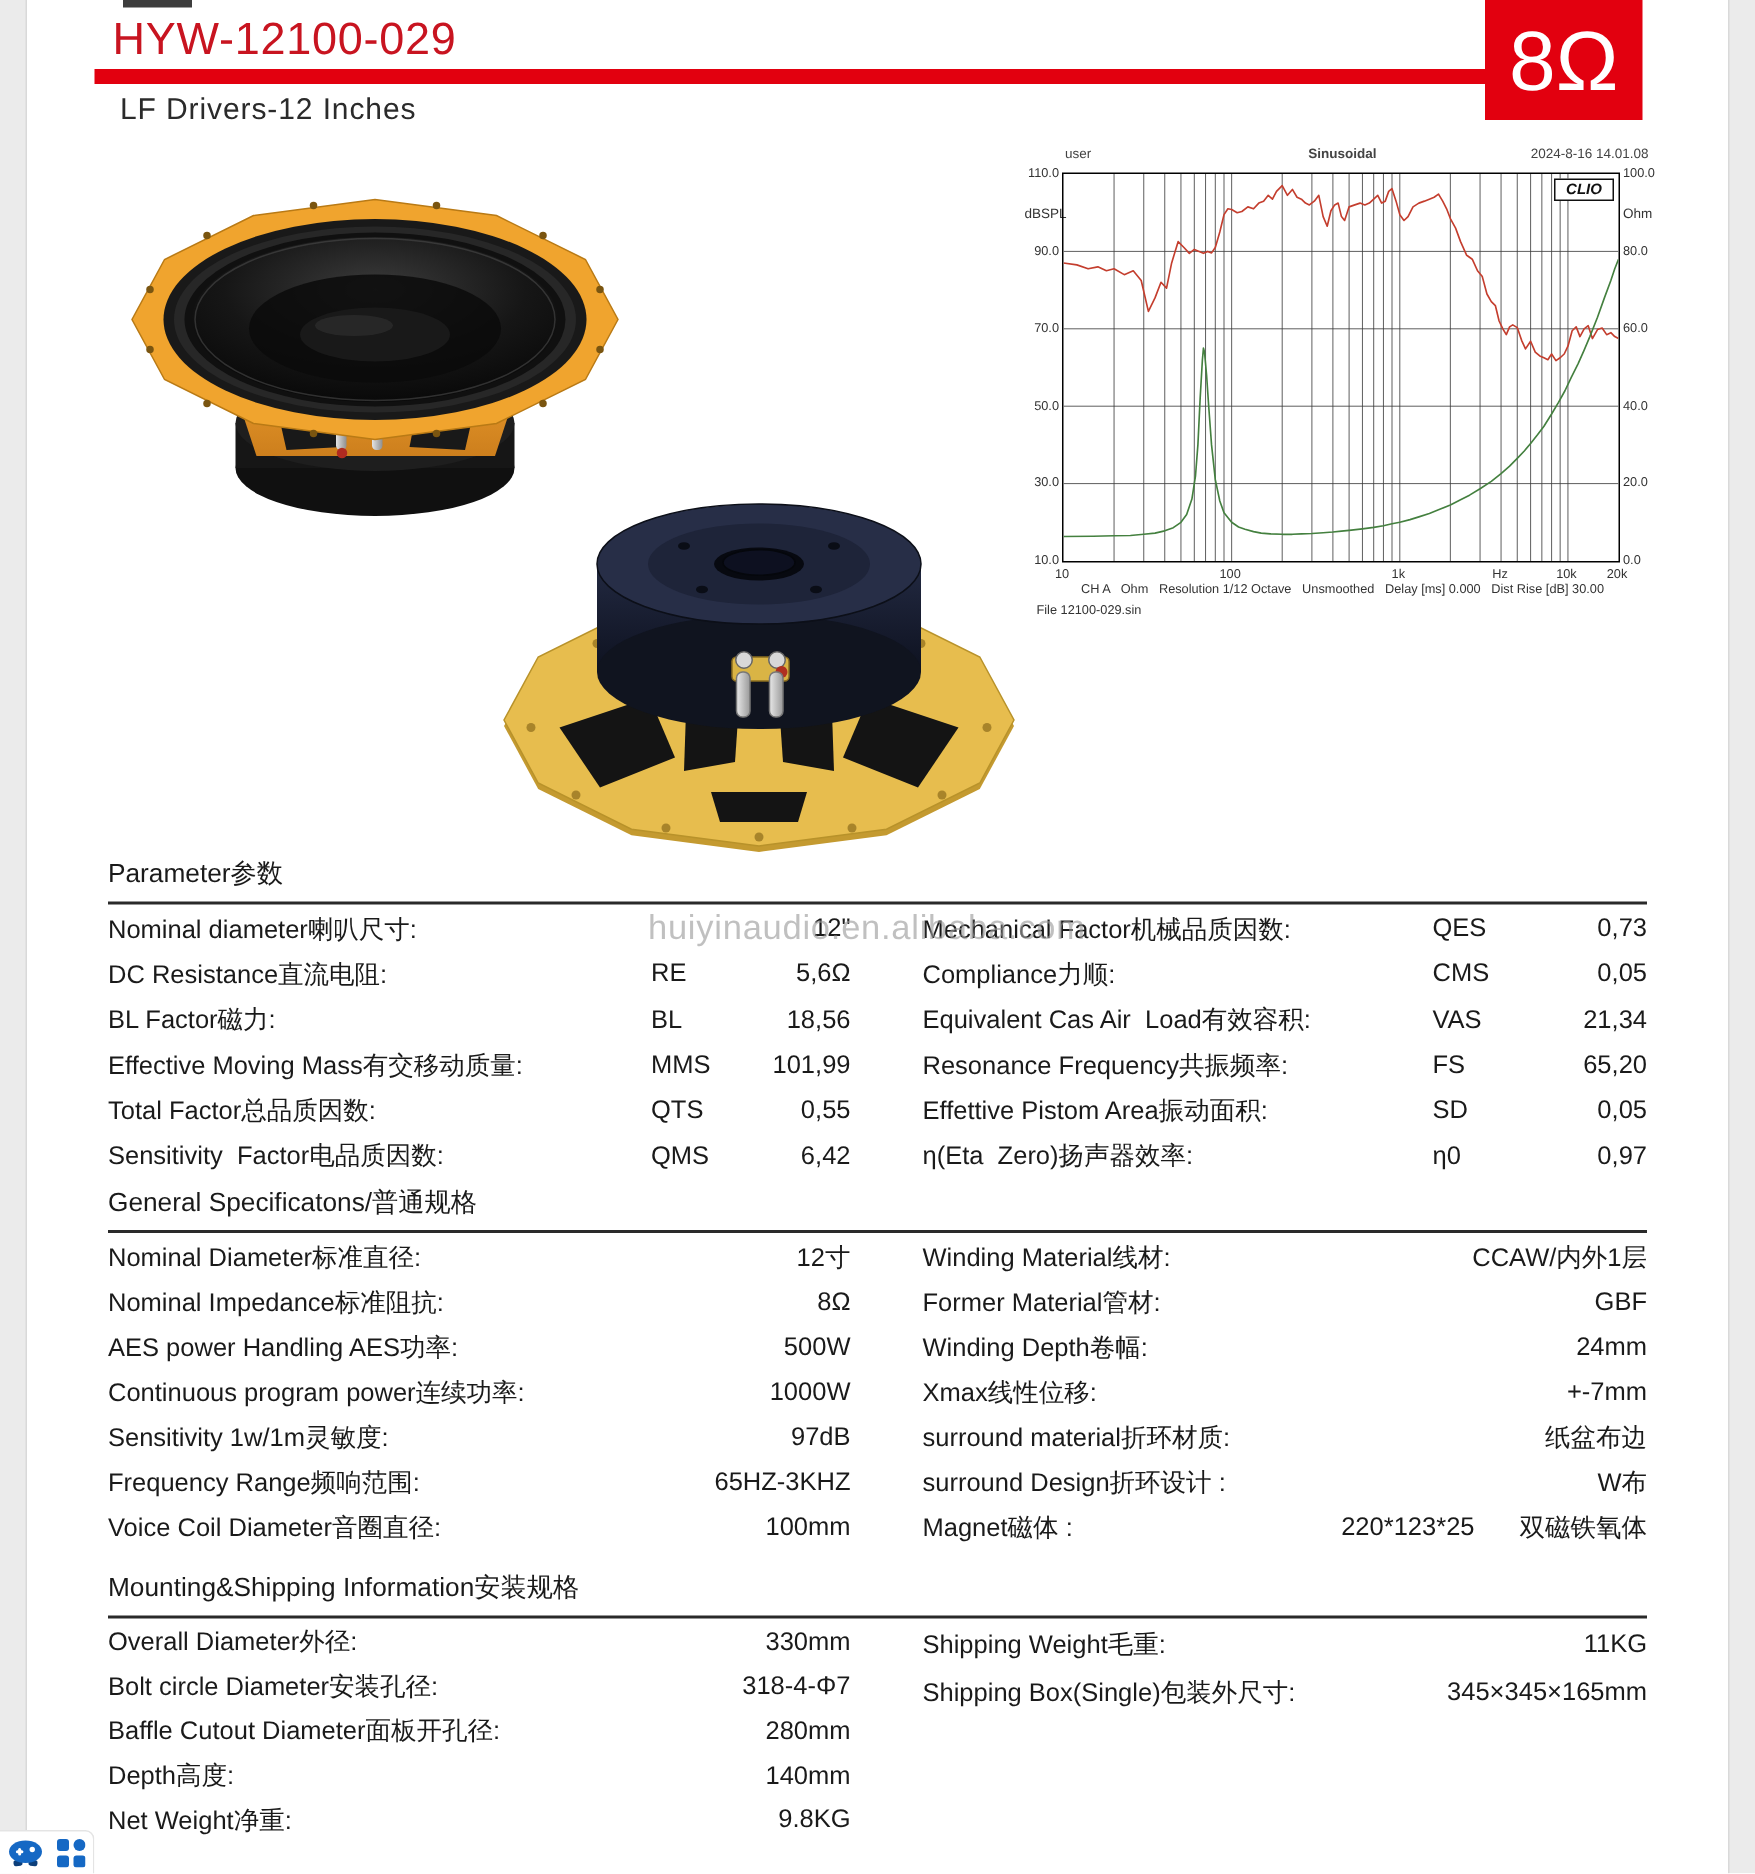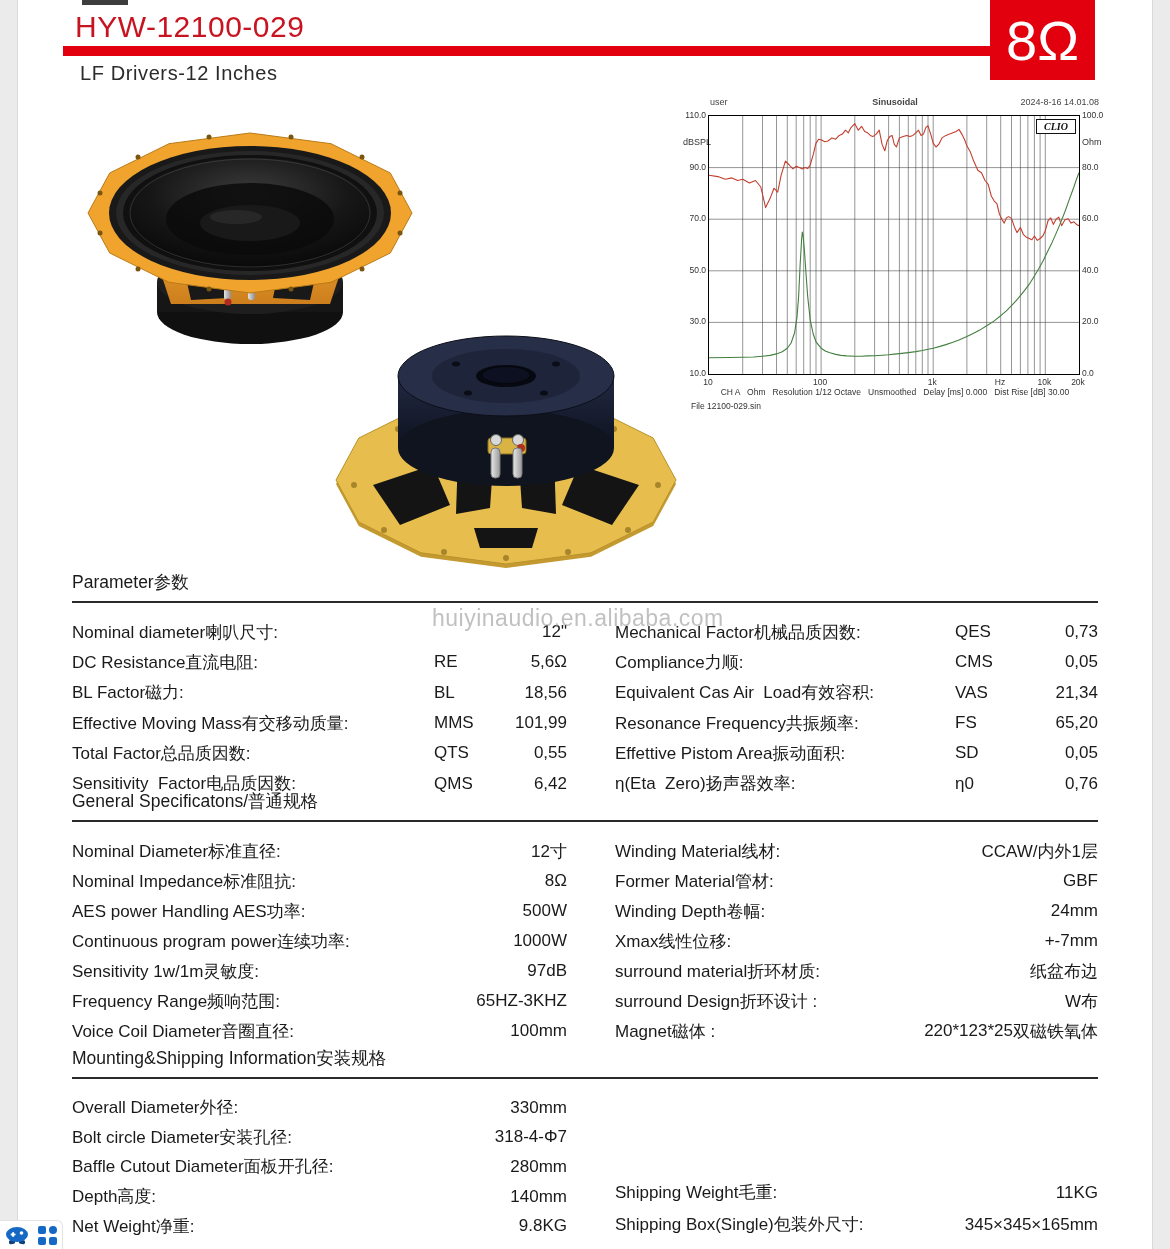--- a/index.html
+++ b/index.html
@@ -16,43 +16,43 @@
   .imp-badge{position:absolute;left:990px;top:0;width:105px;height:80px;background:#e2000f;color:#fff;
              display:flex;align-items:center;justify-content:center;font-size:56px;}
   
   .chart{position:absolute;left:685px;top:95px;width:420px;height:335px;font-size:9px;color:#444;}
   .ch-user{position:absolute;left:25px;top:2px;}
   .ch-center{position:absolute;left:0;right:0;top:2px;text-align:center;font-weight:bold;}
   .ch-date{position:absolute;right:6px;top:2px;}
   .plot{position:absolute;left:23px;top:20px;width:370px;height:258px;border:1px solid #000;box-sizing:content-box;}
   .plot svg{position:absolute;left:0;top:0;}
   .clio{position:absolute;left:351px;top:24px;width:38px;height:13px;border:1px solid #111;background:#fff;
-        font-family:Liberation Serif, serif;font-weight:bold;font-style:italic;font-size:10px;color:#111;
+        font-family:Liberation Sans, sans-serif;font-weight:bold;font-style:italic;font-size:10px;color:#111;
         display:flex;align-items:center;justify-content:center;}
   .ytick{position:absolute;width:21px;text-align:right;font-size:8.5px;color:#333;}
   .ytick.r{text-align:left;width:26px;}
   .xtick{position:absolute;transform:translateX(-50%);font-size:8.5px;color:#333;top:282px;}
   .axis-unit{position:absolute;font-size:9px;color:#333;}
   .ch-footer{position:absolute;left:0;right:0;top:292px;text-align:center;white-space:pre;font-size:8.5px;color:#333;}
   .ch-file{position:absolute;left:6px;top:306px;font-size:8.5px;color:#333;}
   
   .photo{position:absolute;}
   
   .watermark{position:absolute;left:432px;top:605px;font-size:23px;color:#9b9b9b;opacity:.62;letter-spacing:.5px;z-index:5;}
   
   .section{position:absolute;left:72px;width:1026px;}
   .section-title{font-size:17.5px;padding-bottom:7px;border-bottom:2px solid #2a2a2a;white-space:pre;}
-  .cols{display:flex;align-items:flex-end;padding-top:14px;}
+  .cols{display:flex;align-items:flex-start;padding-top:1px;}
   .col-l{width:495px;flex:0 0 495px;}
   .col-r{margin-left:48px;flex:1;}
   .row{display:flex;align-items:center;font-size:17px;white-space:pre;}
   .h303 .row{height:30.3px;} .h300 .row{height:30px;} .h296 .row{height:29.6px;} .h320 .row{height:32px;}
   .p-lbl{flex:0 0 362px;} .p-code{flex:0 0 70px;} .p-val{flex:1;text-align:right;}
   .pr-lbl{flex:0 0 340px;} .pr-code{flex:0 0 66px;}
-  .g-lbl{flex:0 0 auto;} .g-val{margin-left:auto;} .g-val2{}
+  .g-lbl{flex:0 0 auto;} .g-val{margin-left:auto;} .g-val2{margin-left:30px;}
   
   .corner-box{position:absolute;left:0;top:1220px;width:62px;height:29px;background:#fff;
               border:1px solid #e4e4e4;border-left:none;border-bottom:none;border-radius:0 6px 0 0;
               display:flex;align-items:center;justify-content:center;gap:9px;z-index:6;}
   .corner-box svg{display:block;}
 </style>
 </head>
 <body>
 
 <div class="page">
@@ -248,21 +248,21 @@
         <div class="row"><span class="p-lbl">Effective Moving Mass有交移动质量:</span><span class="p-code">MMS</span><span class="p-val">101,99</span></div>
         <div class="row"><span class="p-lbl">Total Factor总品质因数:</span><span class="p-code">QTS</span><span class="p-val">0,55</span></div>
         <div class="row"><span class="p-lbl">Sensitivity  Factor电品质因数:</span><span class="p-code">QMS</span><span class="p-val">6,42</span></div>
       </div>
       <div class="col-r">
         <div class="row"><span class="pr-lbl">Mechanical Factor机械品质因数:</span><span class="pr-code">QES</span><span class="p-val">0,73</span></div>
         <div class="row"><span class="pr-lbl">Compliance力顺:</span><span class="pr-code">CMS</span><span class="p-val">0,05</span></div>
         <div class="row"><span class="pr-lbl">Equivalent Cas Air  Load有效容积:</span><span class="pr-code">VAS</span><span class="p-val">21,34</span></div>
         <div class="row"><span class="pr-lbl">Resonance Frequency共振频率:</span><span class="pr-code">FS</span><span class="p-val">65,20</span></div>
         <div class="row"><span class="pr-lbl">Effettive Pistom Area振动面积:</span><span class="pr-code">SD</span><span class="p-val">0,05</span></div>
-        <div class="row"><span class="pr-lbl">η(Eta  Zero)扬声器效率:</span><span class="pr-code">η0</span><span class="p-val">0,76</span></div>
+        <div class="row"><span class="pr-lbl">η(Eta  Zero)扬声器效率:</span><span class="pr-code">η0</span><span class="p-val">0,97</span></div>
       </div>
     </div>
   </div>
 
   <div class="section" style="top:789px">
     <div class="section-title">General Specificatons/普通规格</div>
     <div class="cols h300">
       <div class="col-l">
         <div class="row"><span class="g-lbl">Nominal Diameter标准直径:</span><span class="g-val">12寸</span></div>
         <div class="row"><span class="g-lbl">Nominal Impedance标准阻抗:</span><span class="g-val">8Ω</span></div>

